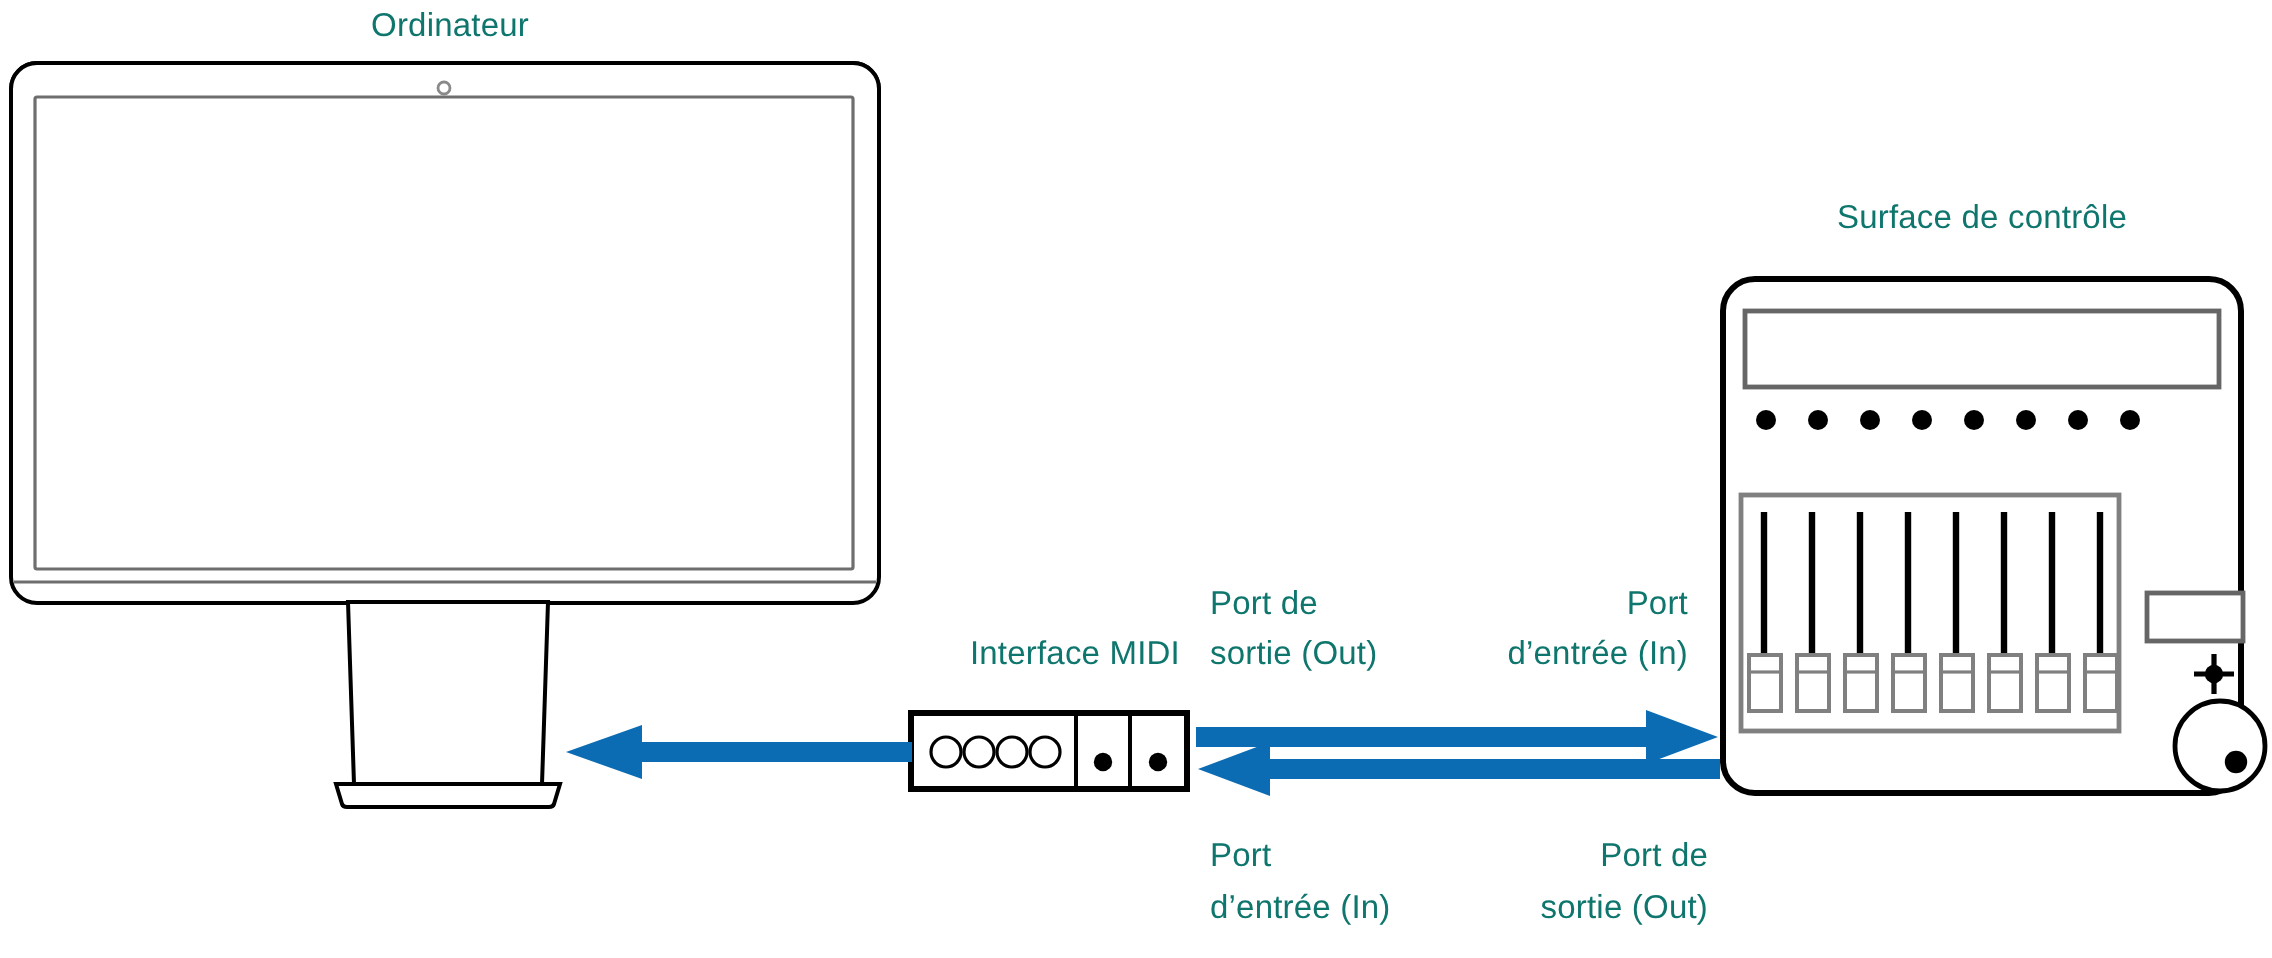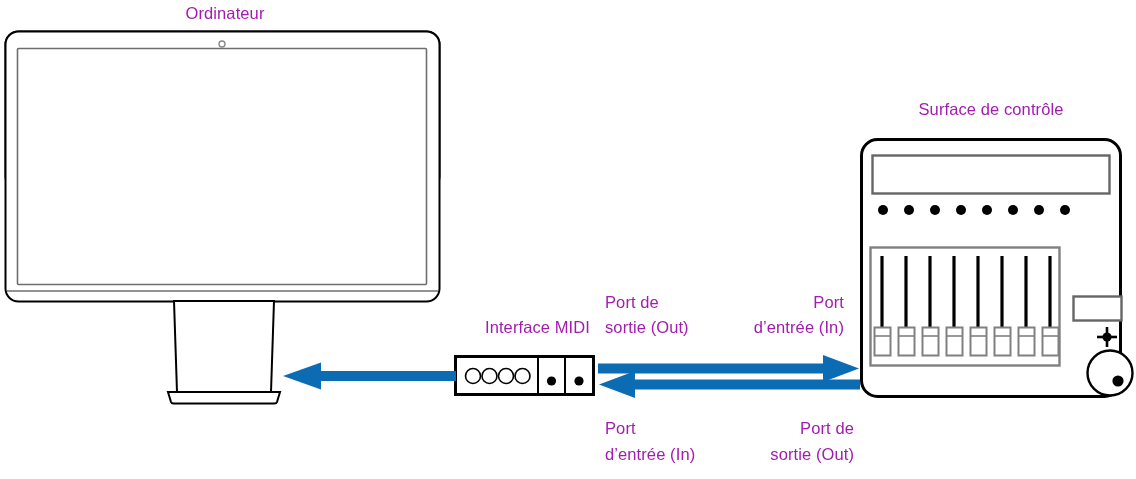--- a/index.html
+++ b/index.html
@@ -15,21 +15,21 @@
     position: relative;
     width: 1136px;
     height: 479px;
     background: #ffffff;
     overflow: hidden;
   }
   .lbl {
     position: absolute;
     font-size: 16.5px;
     line-height: 22px;
-    color: #a21caf;
+    color: #0f766e;
     white-space: pre;
     letter-spacing: 0.1px;
   }
   .lbl.center { text-align: center; }
   .lbl.right  { text-align: right; }
   svg.layer {
     position: absolute;
     left: 0;
     top: 0;
     width: 1136px;

